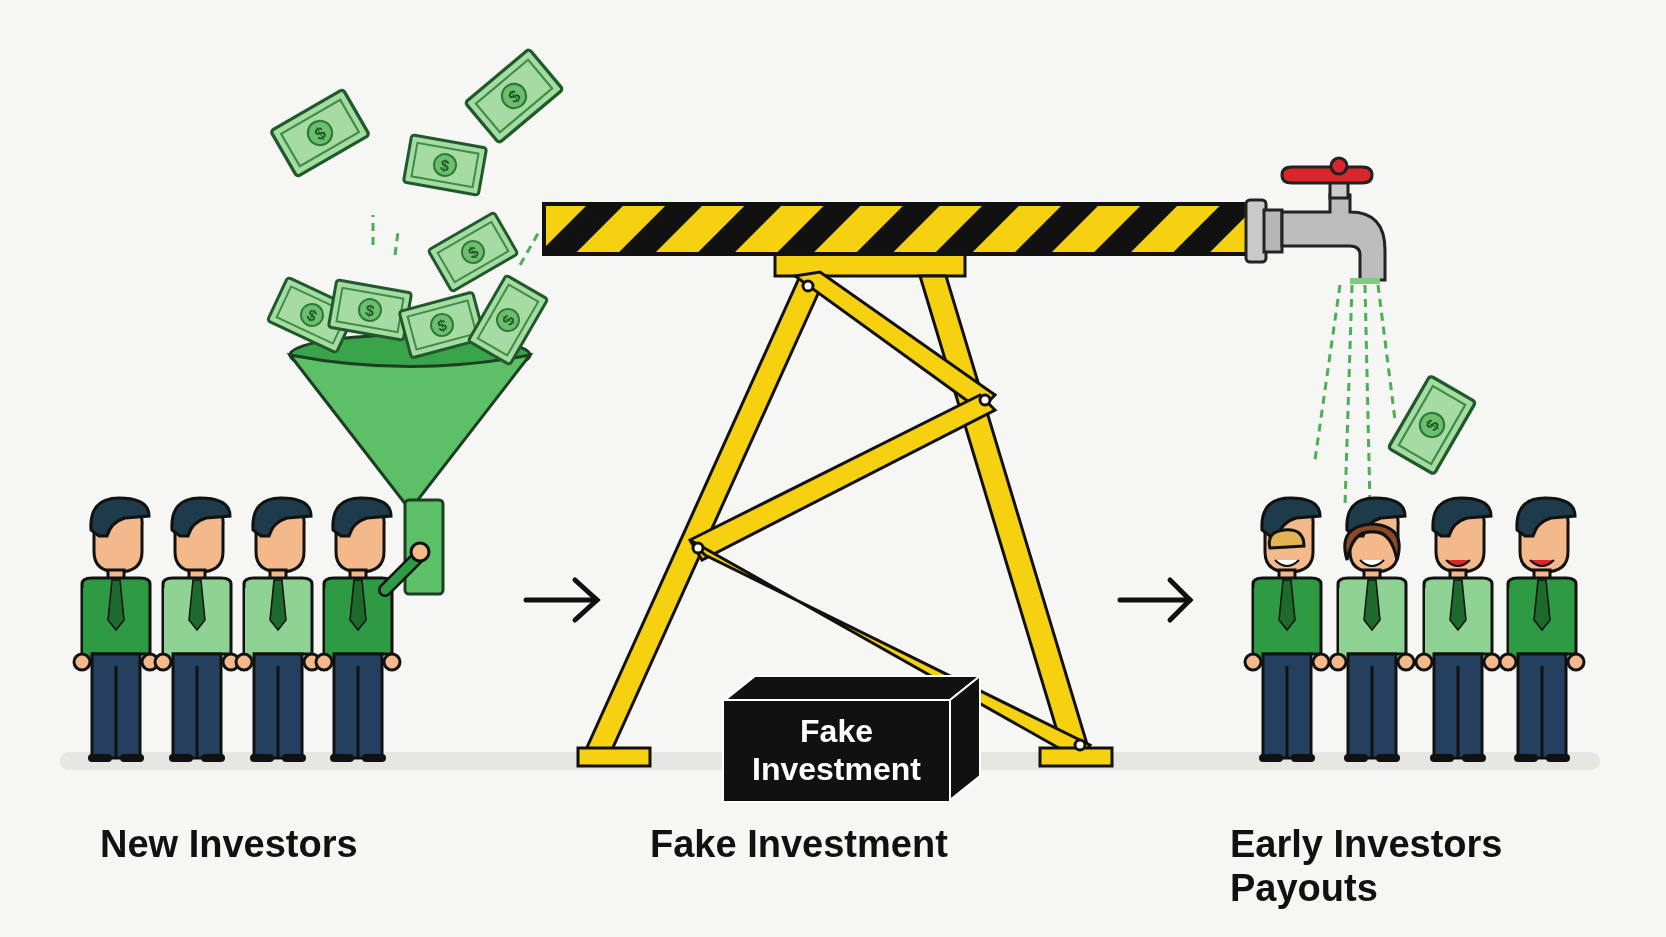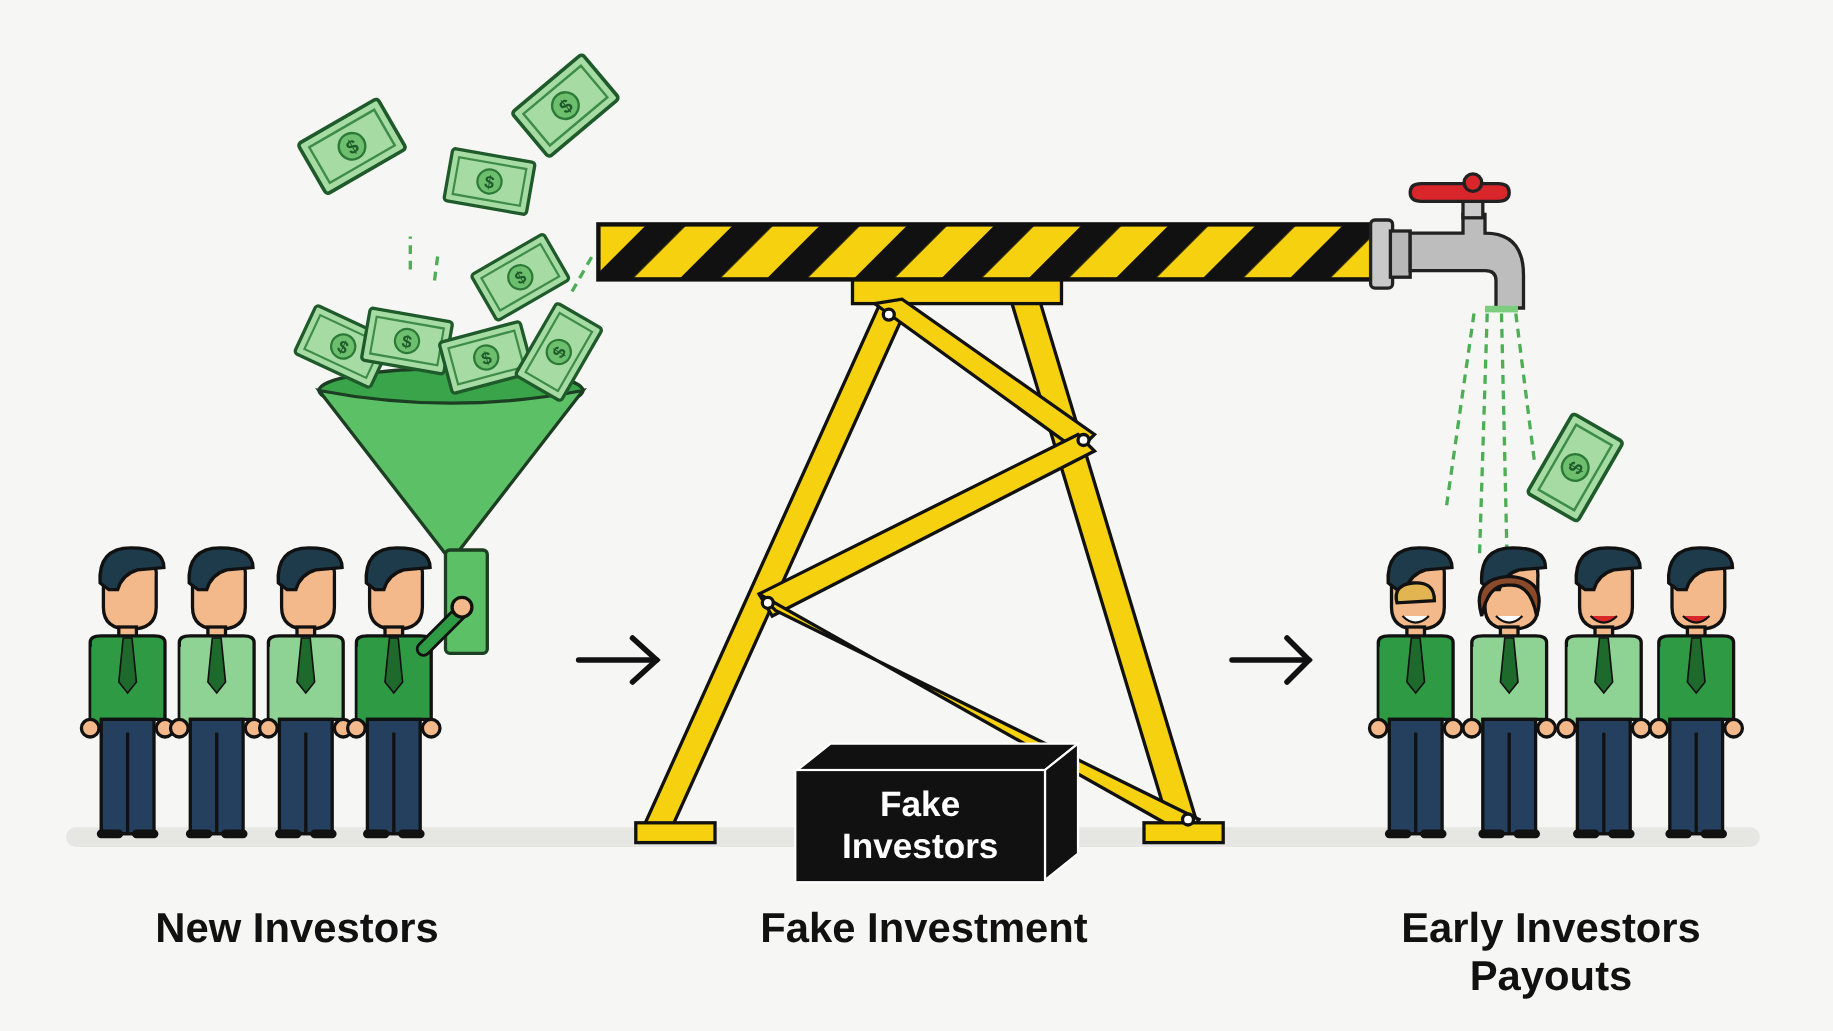--- a/index.html
+++ b/index.html
@@ -1,19 +1,19 @@
 <!DOCTYPE html>
 <html><head>
 <meta charset="utf-8">
 <style>
   html,body{margin:0;padding:0;}
   body{width:1666px;height:937px;background:#f6f6f4;position:relative;overflow:hidden;font-family:"Liberation Sans",sans-serif;}
   .stage{position:absolute;left:0;top:0;width:1666px;height:937px;}
   svg{position:absolute;left:0;top:0;}
-  .label{position:absolute;font-weight:bold;color:#111;font-size:38px;text-align:center;line-height:44px;}
+  .label{position:absolute;font-weight:bold;color:#111;font-size:38px;line-height:44px;}
   .box-text{position:absolute;color:#fff;font-weight:bold;font-size:32px;text-align:center;line-height:38px;}
 </style>
 </head>
 <body>
 
 <div class="stage">
 <svg width="1666" height="937" viewBox="0 0 1666 937">
   <defs>
     <pattern id="stripes" patternUnits="userSpaceOnUse" width="56" height="56" patternTransform="rotate(45)">
       <rect width="56" height="56" fill="#f5d10f"></rect>
@@ -131,21 +131,21 @@
     <path d="M1347,560 q-10,-34 25,-36 q35,2 25,36 q-6,-30 -25,-28 q-19,-2 -25,28z" fill="#8a4a2a" stroke="#111" stroke-width="3"></path>
     <path d="M1360,560 q12,12 24,0" fill="#fff" stroke="#111" stroke-width="2"></path>
     <path d="M1275,560 q12,12 24,0" fill="#fff" stroke="#111" stroke-width="2"></path>
     <path d="M1446,560 q12,12 24,0" fill="#d8262a" stroke="#111" stroke-width="2"></path>
     <path d="M1530,560 q12,12 24,0" fill="#d8262a" stroke="#111" stroke-width="2"></path>
   </g>
 </svg>
 
 <div class="box-text" style="left:723px;top:712px;width:227px;">
   <div>Fake</div>
-  <div>Investors</div>
+  <div>Investment</div>
 </div>
 
 <div class="label" style="left:100px;top:822px;width:340px;">New Investors</div>
 <div class="label" style="left:1230px;top:822px;width:360px;">
   <div>Early Investors</div>
   <div>Payouts</div>
 </div>
 <div class="label" style="left:650px;top:822px;width:380px;">Fake Investment</div>
 </div>
 

